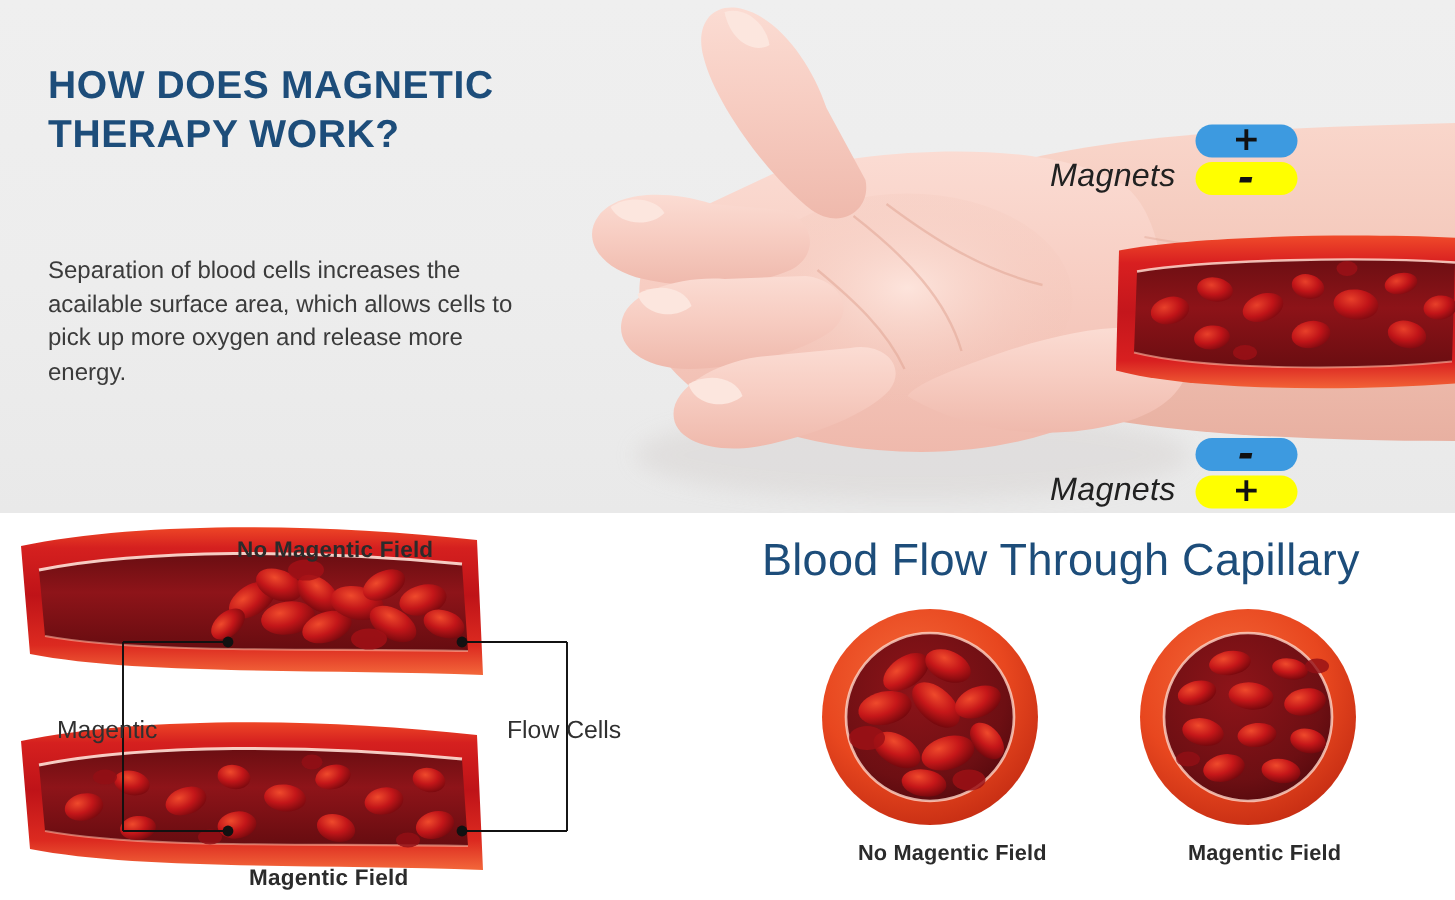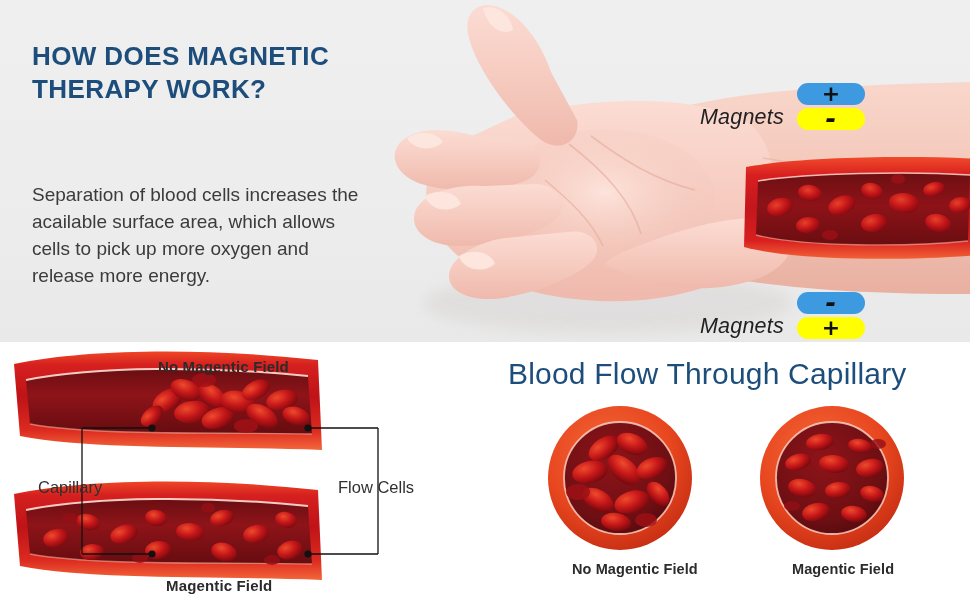--- a/index.html
+++ b/index.html
@@ -16,21 +16,21 @@
     background:linear-gradient(180deg,#efefef 0%,#ededed 55%,#e9e9e9 100%);
     overflow:hidden;
   }
   .headline{
     position:absolute;left:32px;top:40px;width:360px;
     color:#1d4d7a;font-weight:bold;font-size:26px;line-height:1.26;
     letter-spacing:.4px;text-transform:uppercase;
   }
   .body-copy{
     position:absolute;left:32px;top:170px;width:330px;
-    color:#3b3b3b;font-size:19px;line-height:1.42;margin-top:12px;
+    color:#3b3b3b;font-size:16px;line-height:1.42;
   }
 
   
   .hand-wrap{position:absolute;left:355px;top:-6px;width:615px;height:352px;}
   .hand-svg{position:absolute;left:0;top:0;}
 
   
   .magnet-group{position:absolute;display:flex;align-items:flex-end;gap:13px;font-style:italic;}
   .magnet-group.top{left:700px;top:83px;}
   .magnet-group.bottom{left:700px;top:292px;}
@@ -322,21 +322,21 @@
     <g fill="#111">
       <circle cx="152" cy="86" r="3.6"></circle>
       <circle cx="152" cy="212" r="3.6"></circle>
       <circle cx="308" cy="86" r="3.6"></circle>
       <circle cx="308" cy="212" r="3.6"></circle>
     </g>
   </svg>
 
   <div class="lbl lbl-top">No Magentic Field</div>
   <div class="lbl lbl-bot">Magentic Field</div>
-  <div class="lbl-side lbl-capillary">Capillary</div>
+  <div class="lbl-side lbl-capillary">Magentic</div>
   <div class="lbl-side lbl-bloodcells">Flow Cells</div>
 
   <div class="section-title">Blood Flow Through Capillary</div>
 
   <svg width="440" height="170" viewBox="0 0 440 170" style="position:absolute;left:520px;top:400px;">
     <defs>
       <radialGradient id="ringG" cx="42%" cy="34%" r="72%">
         <stop offset="0%" stop-color="#f4693a"></stop>
         <stop offset="60%" stop-color="#e8471f"></stop>
         <stop offset="100%" stop-color="#c32b12"></stop>

